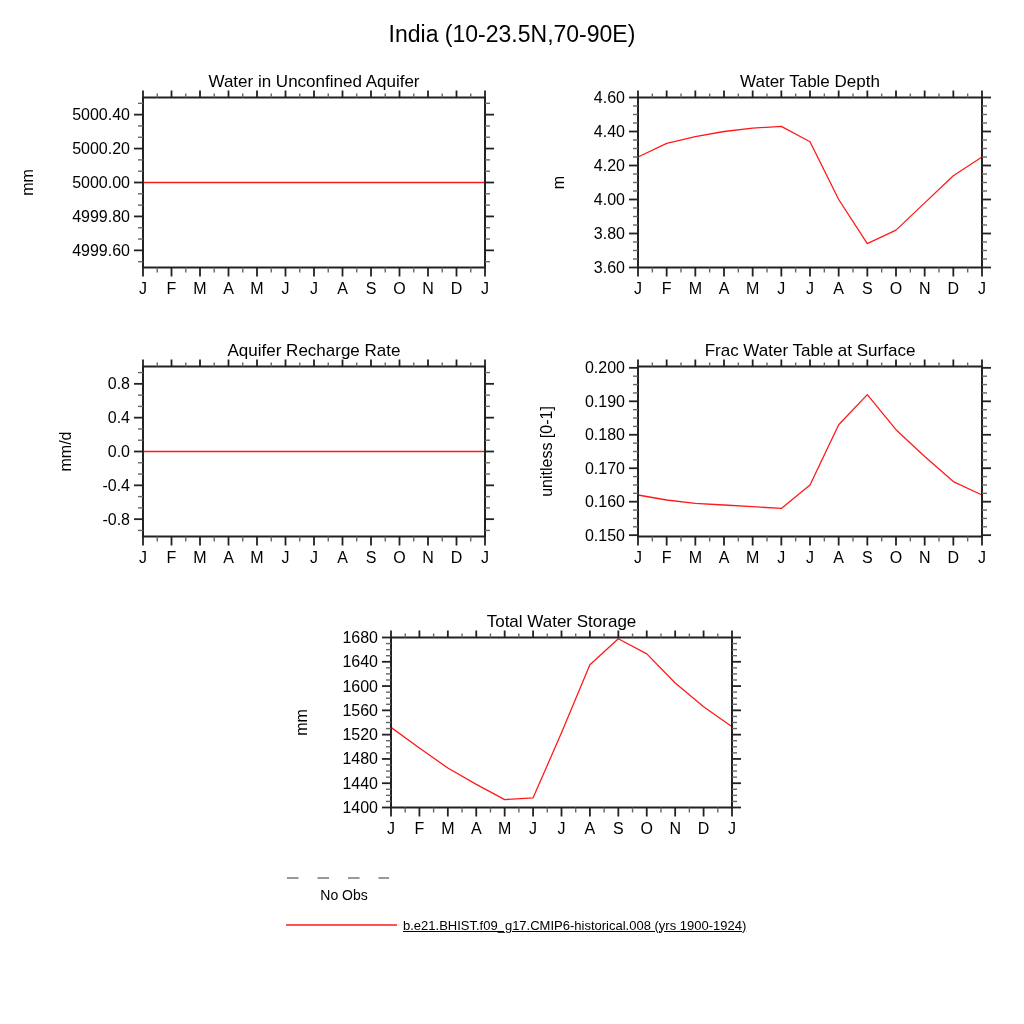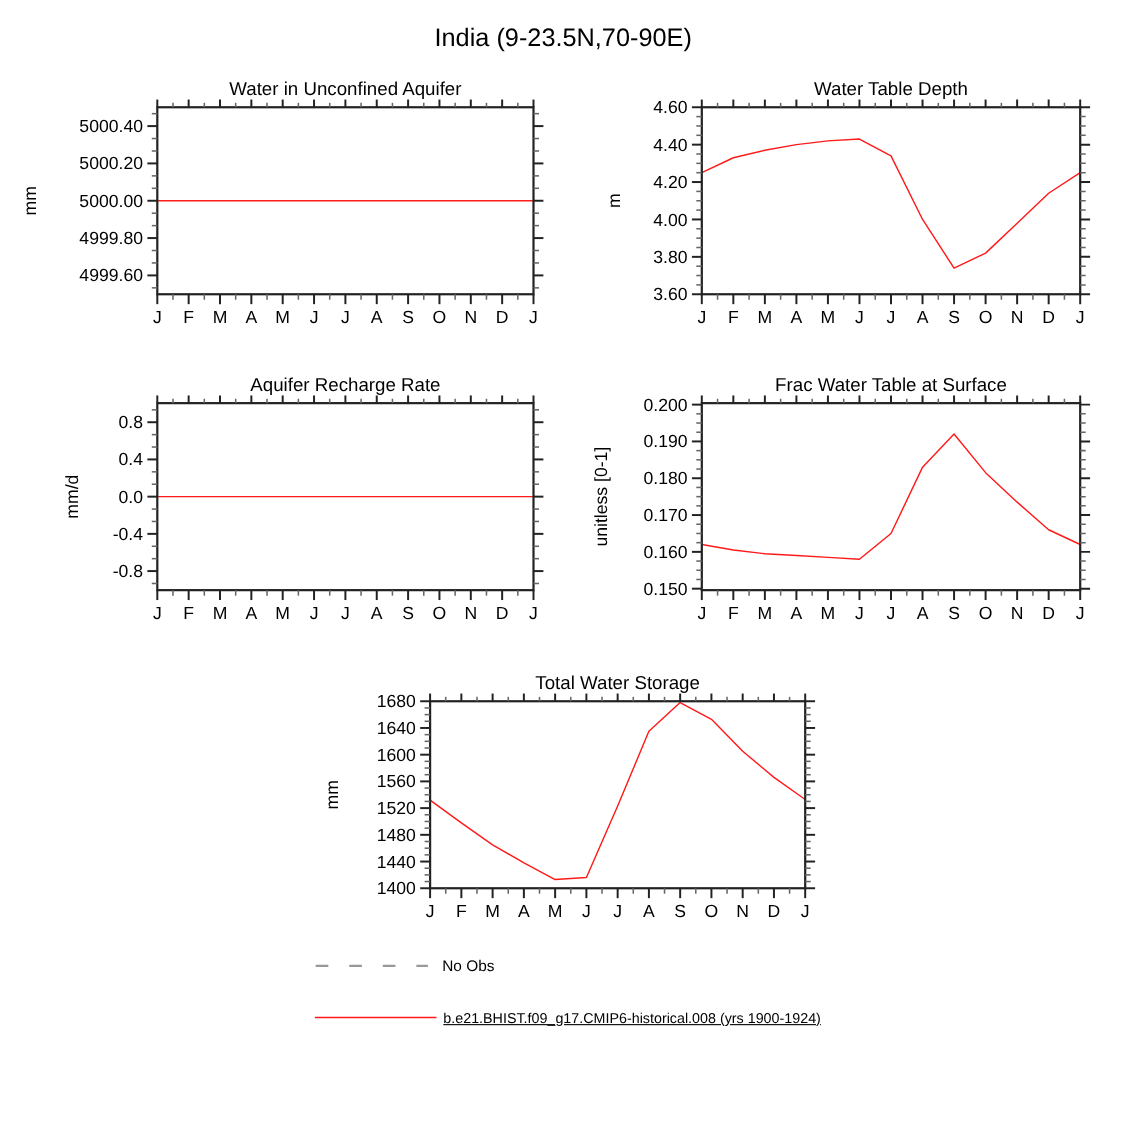--- a/index.html
+++ b/index.html
@@ -2,31 +2,31 @@
 <html><head>
 <meta charset="utf-8">
 <style>
   html,body{margin:0;padding:0;background:#ffffff;}
   #page{position:relative;width:1024px;height:1024px;background:#ffffff;
         font-family:"Liberation Sans",sans-serif;overflow:hidden;}
   #figure-title{position:absolute;top:21px;left:0;width:1024px;text-align:center;
         font-size:23px;color:#000;}
   #charts{position:absolute;top:0;left:0;}
   .legend-row{position:absolute;display:flex;align-items:center;}
-  #legend-noobs{top:869px;left:286px;}
+  #legend-noobs{top:869px;left:286px;flex-direction:column;}
   #legend-series{top:916px;left:286px;}
   .legend-row svg{display:block;}
   #legend-noobs .legend-label{font-size:14px;color:#000;margin-left:12px;}
   #legend-series .legend-label{font-size:13px;color:#000;margin-left:6px;text-decoration:underline;}
 </style>
 </head>
 <body>
 
 <div id="page">
-  <div id="figure-title">India (9-23.5N,70-90E)</div>
+  <div id="figure-title">India (10-23.5N,70-90E)</div>
 
   <svg id="charts" width="1024" height="1024">
       <g>
         <polyline points="143.0,182.5 171.5,182.5 200.0,182.5 228.5,182.5 257.0,182.5 285.5,182.5 314.0,182.5 342.5,182.5 371.0,182.5 399.5,182.5 428.0,182.5 456.5,182.5 485.0,182.5" fill="none" stroke="#ff1a1a" stroke-width="1.3" stroke-linejoin="round"></polyline>
         <rect x="143" y="97.5" width="342" height="170" fill="none" stroke="#222222" stroke-width="2"></rect>
         <line x1="143" y1="90.5" x2="143" y2="97.5" stroke="#222222" stroke-width="1.8"></line>
         <line x1="143" y1="267.5" x2="143" y2="276.5" stroke="#222222" stroke-width="1.8"></line>
         <text x="143" y="293.5" text-anchor="middle" font-size="16" fill="#000">J</text>
         <line x1="171.5" y1="90.5" x2="171.5" y2="97.5" stroke="#222222" stroke-width="1.8"></line>
         <line x1="171.5" y1="267.5" x2="171.5" y2="276.5" stroke="#222222" stroke-width="1.8"></line>

